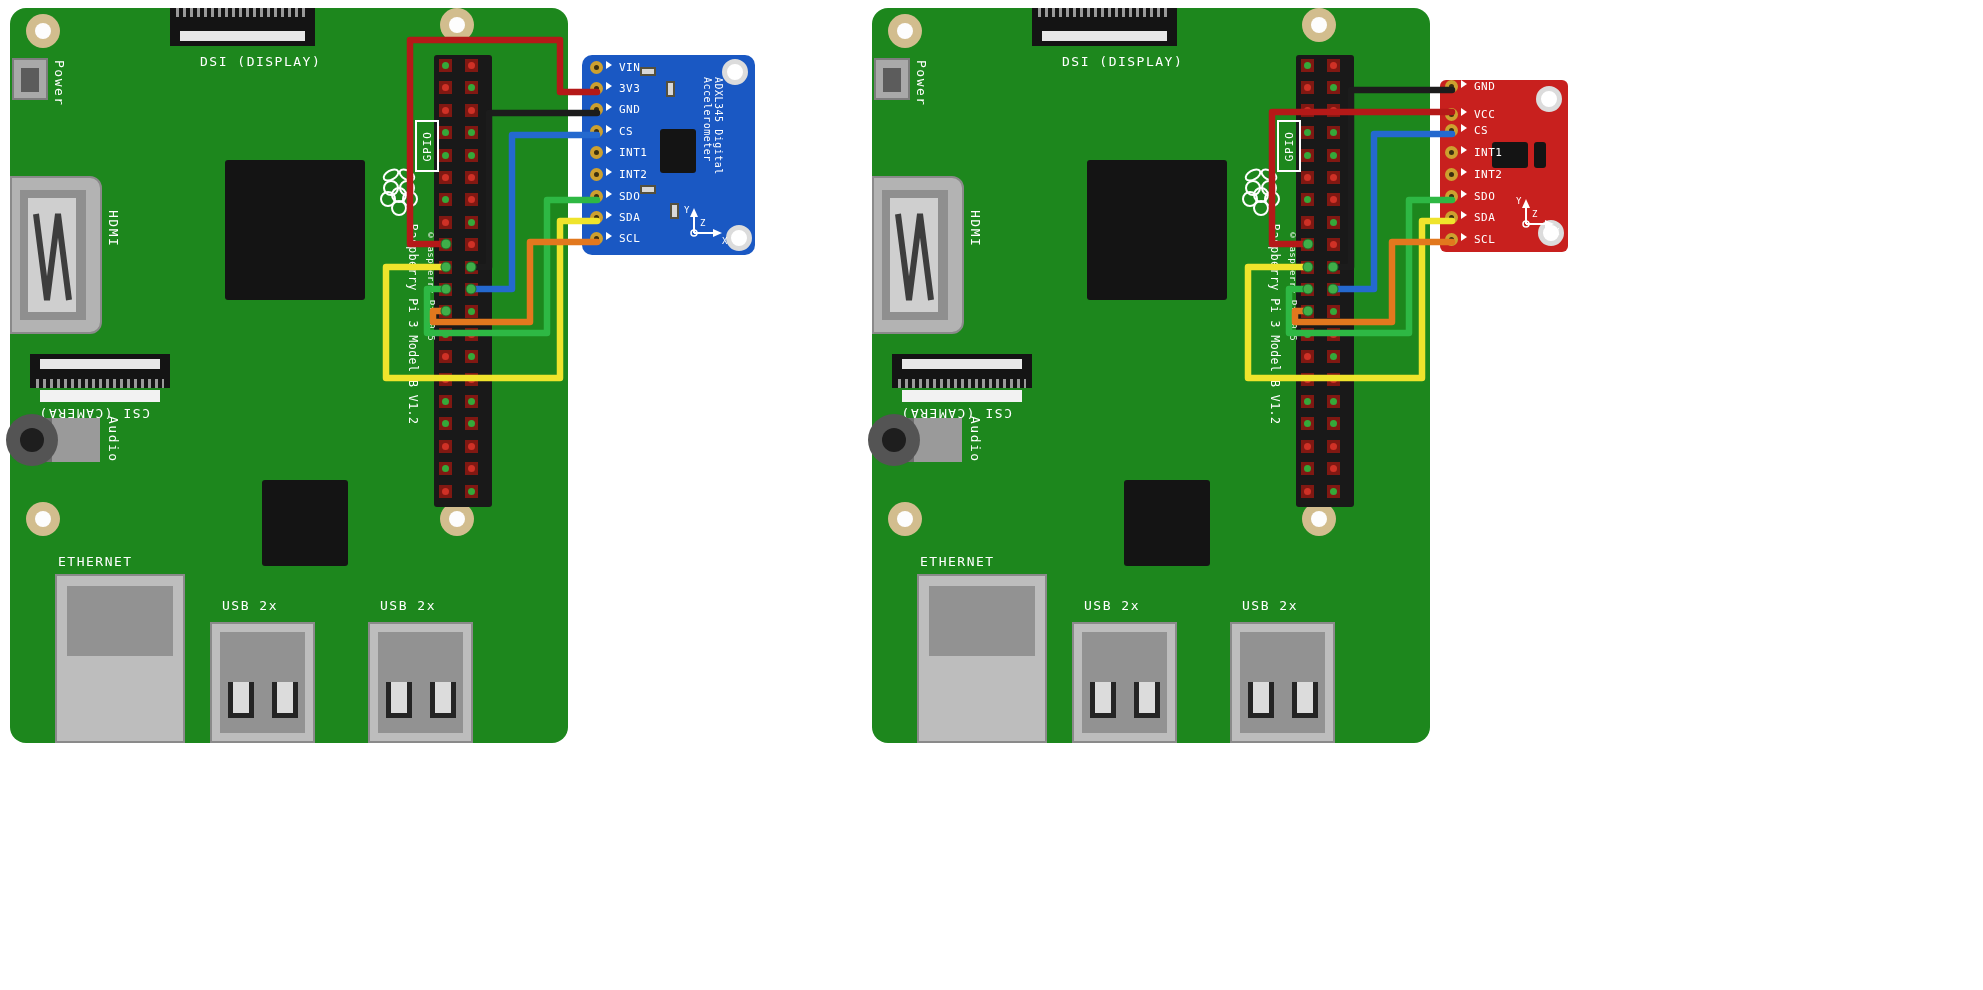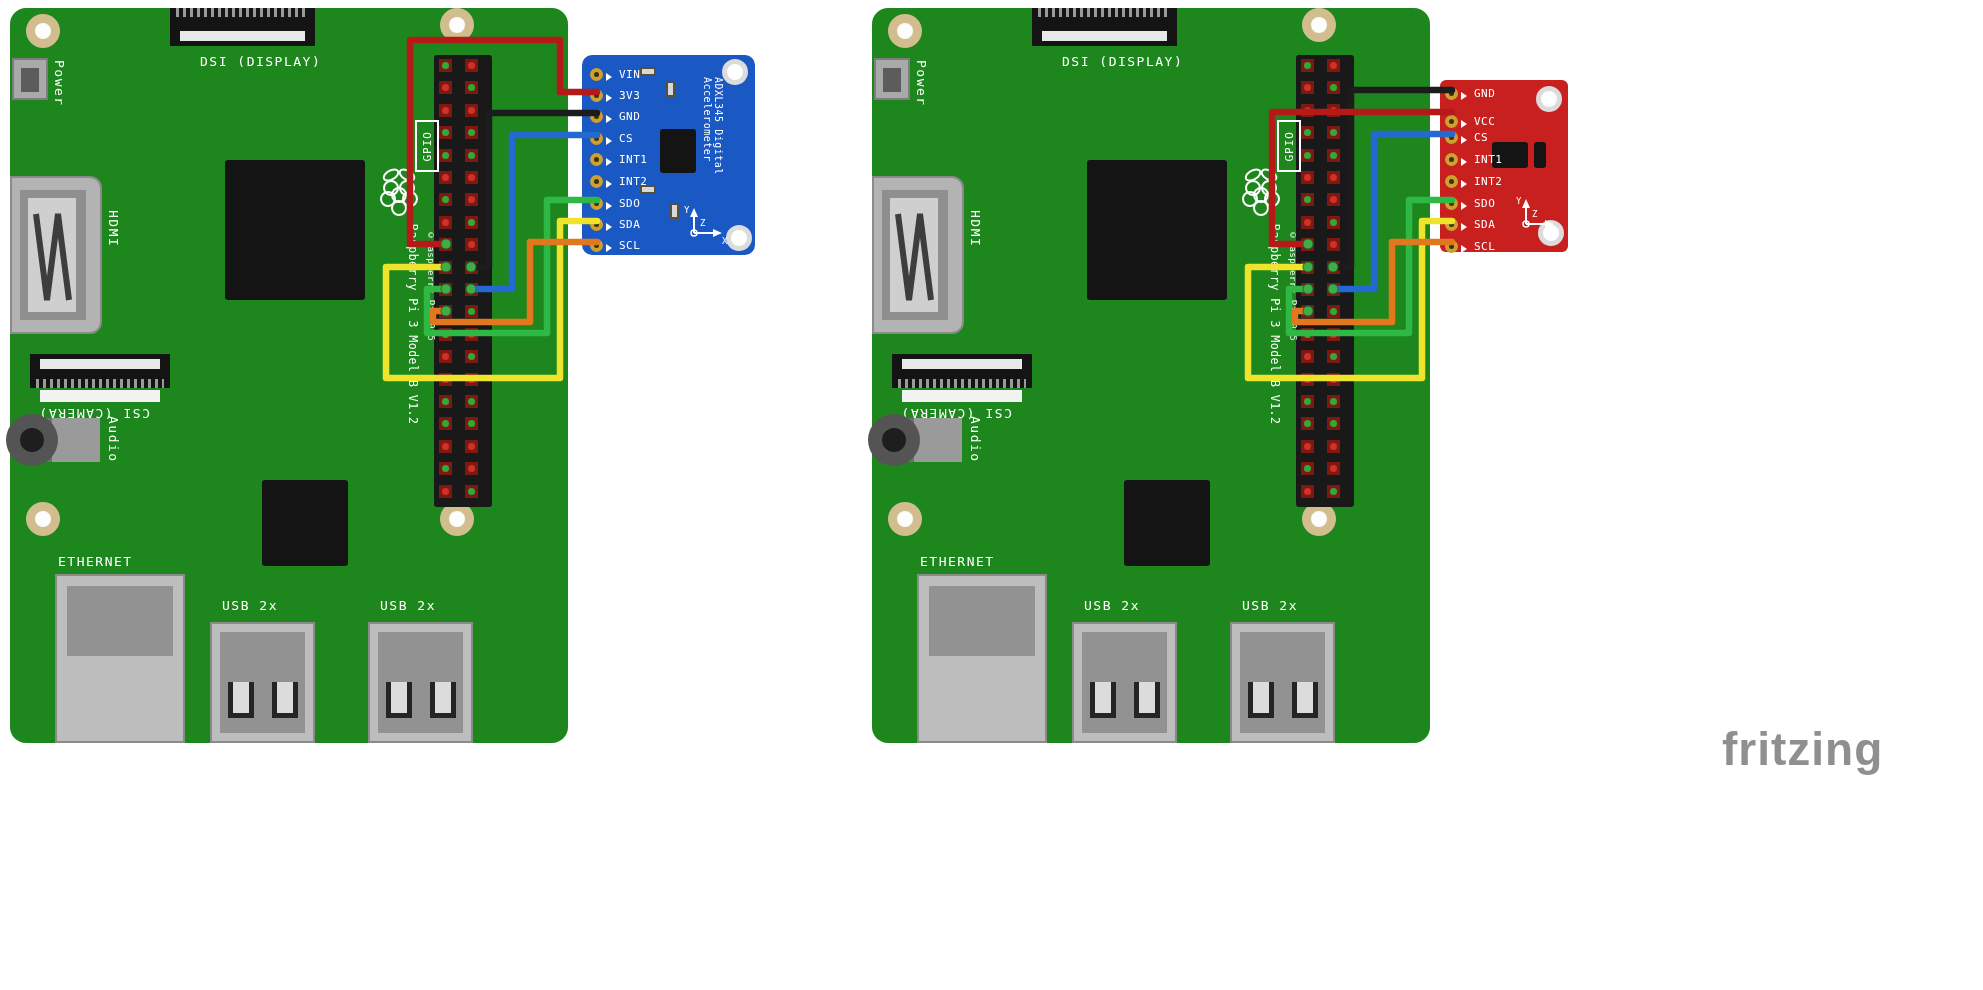--- a/index.html
+++ b/index.html
@@ -55,21 +55,21 @@
 
   .rpi-logo { position:absolute; }
 
   .boardname { font-size:11.5px; letter-spacing:0.5px; }
   .copyright { font-size:9px; opacity:.95; letter-spacing:0.5px; }
 
   .breakout { position:absolute; }
   .breakout.adafruit { width:173px; height:200px; border-radius:10px; background:#1a58c3; }
   .breakout.sparkfun { width:128px; height:172px; border-radius:6px; background:#c8201e; }
   .bhole { position:absolute; width:26px; height:26px; border-radius:50%; background:#fff; border:5px solid #dcdcdc; }
-  .bk-pinrow { position:absolute; left:8px; height:20px; display:flex; align-items:flex-end; gap:3px; }
+  .bk-pinrow { position:absolute; left:8px; height:20px; display:flex; align-items:flex-start; gap:3px; }
   .sparkfun .bk-pinrow { left:5px; }
   .bk-pad { width:13px; height:13px; border-radius:50%; background:#3a2f10; border:4px solid #cda02f; }
   .tri { width:0; height:0; border:4px solid transparent; border-left:6px solid #fff; }
   .bk-pinlabel { color:#fff; font-size:11px; letter-spacing:0.5px; }
   .bname { position:absolute; color:#fff; font-size:10px; letter-spacing:0.5px; }
   .passive { position:absolute; background:#d8d8d8; border:2px solid #55503d; }
 
   .axis { position:absolute; }
   .axis line { stroke:#fff; stroke-width:2; }
   .axis path { fill:#fff; }
@@ -636,14 +636,13 @@
         <circle class="dot" cx="446" cy="311" r="5"></circle>
       <circle class="dot" cx="1308" cy="244" r="5"></circle>
         <circle class="dot" cx="1333" cy="267" r="5"></circle>
       <circle class="dot" cx="1333" cy="289" r="5"></circle>
         <circle class="dot" cx="1308" cy="289" r="5"></circle>
       <circle class="dot" cx="1308" cy="267" r="5"></circle>
         <circle class="dot" cx="1308" cy="311" r="5"></circle>
     </g>
   </svg>
 
-  <div class="watermark" style="color: rgb(143, 143, 143);">fritzing</div>
 </div>
 
 </body></html>

